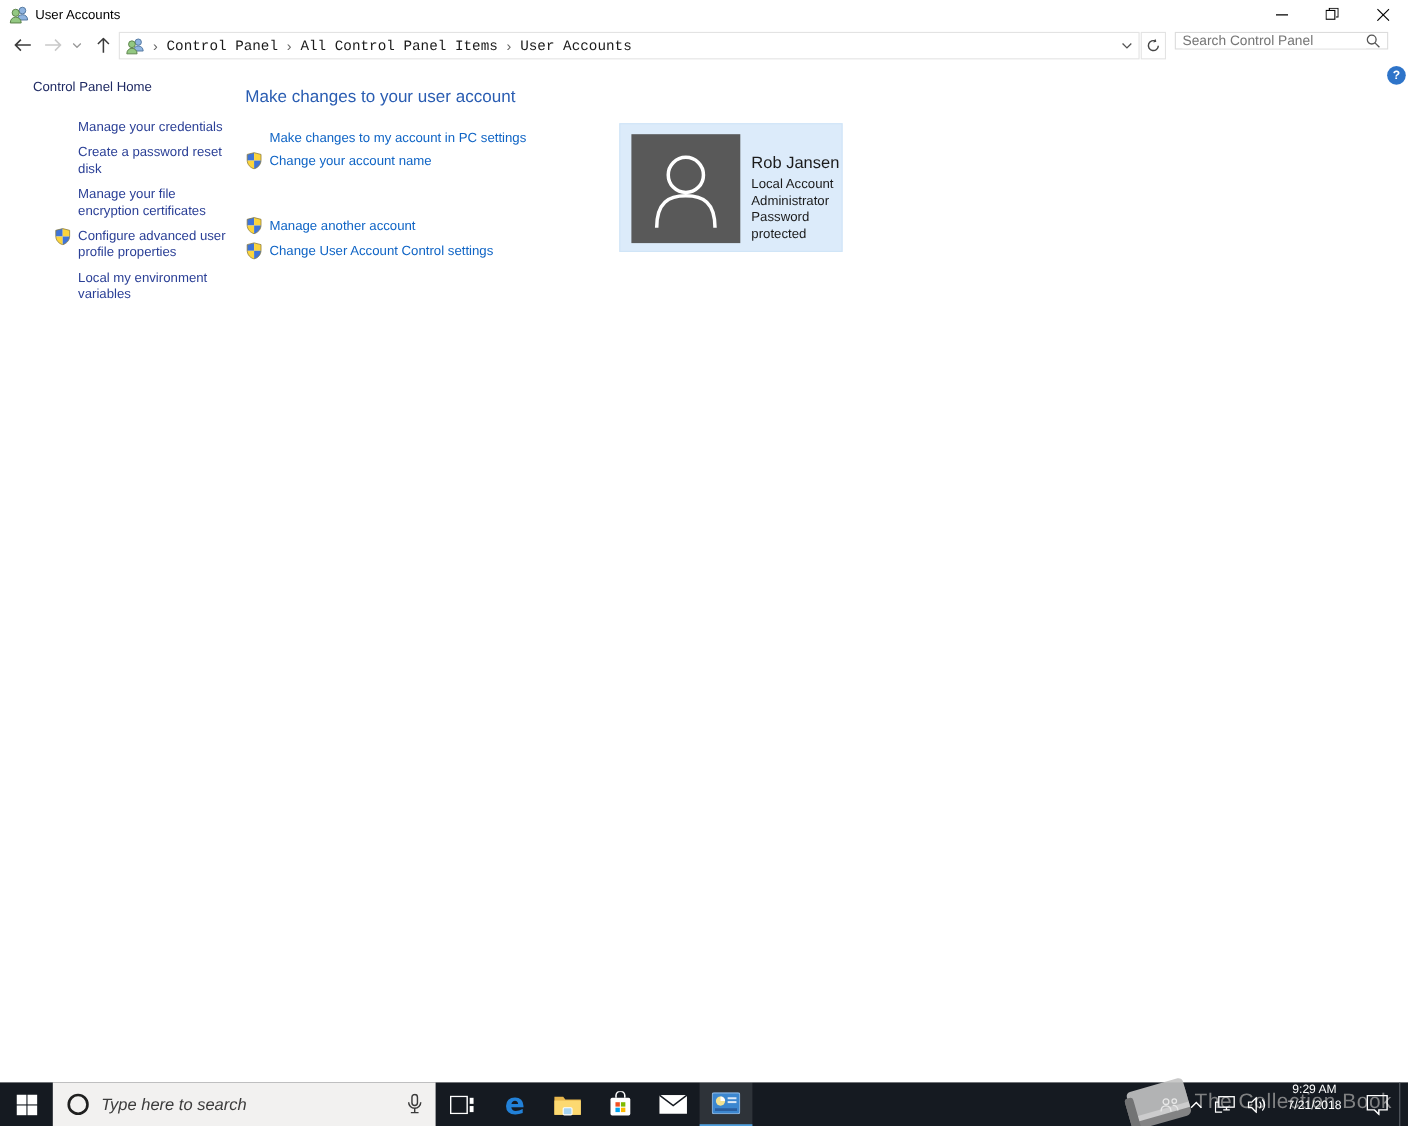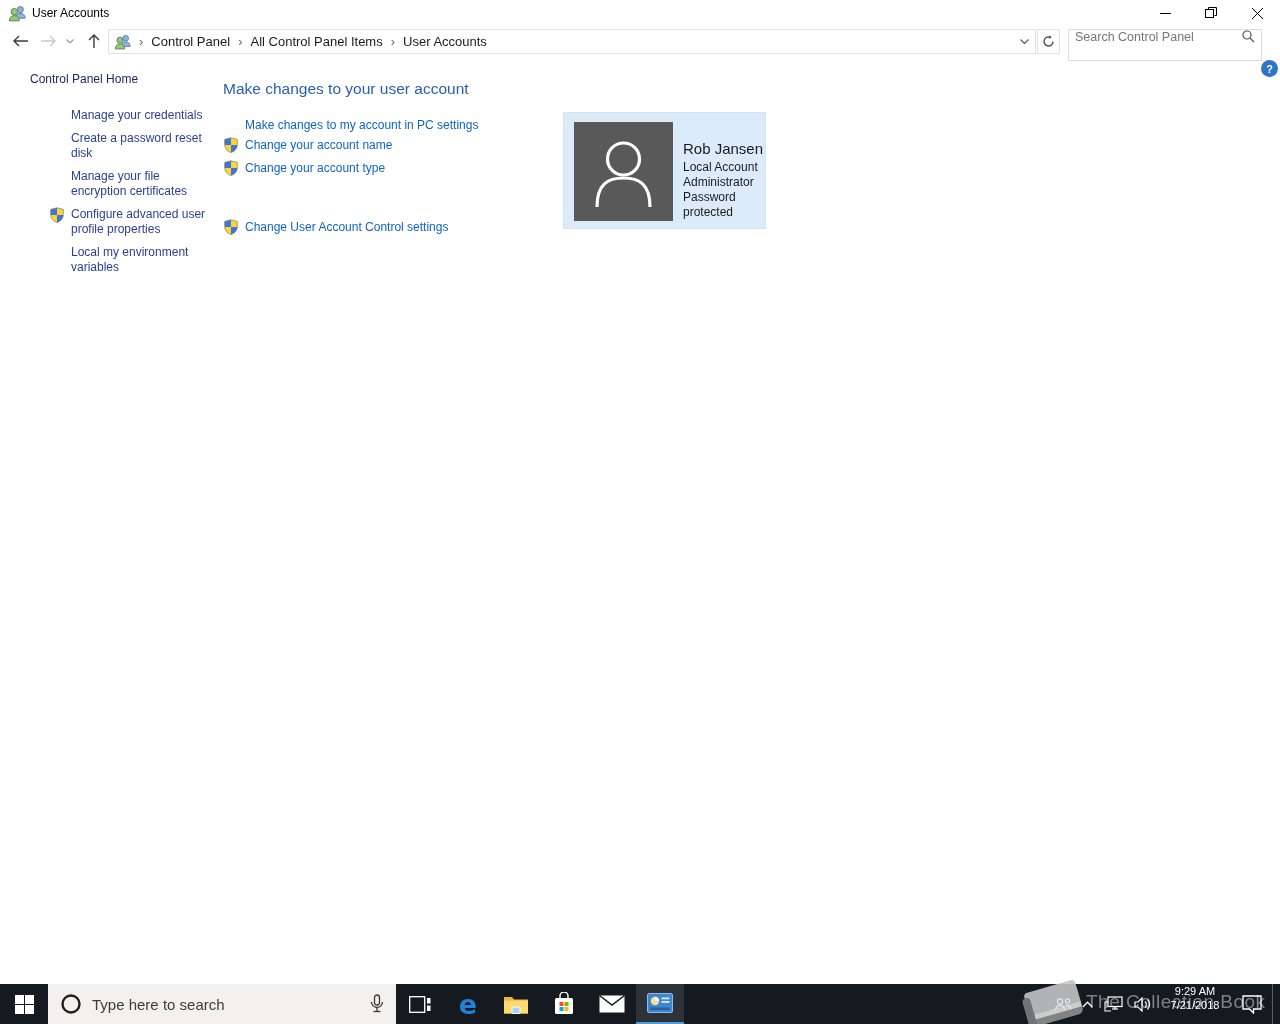--- a/index.html
+++ b/index.html
@@ -14,26 +14,26 @@
   .titlebar-text { margin-left:6px; font-size:12px; color:#000; }
   .win-controls { margin-left:auto; display:flex; height:100%; }
   .win-btn { width:46px; height:26px; display:flex; align-items:center; justify-content:center; }
 
   .navbar { position:absolute; left:0; top:26px; width:100%; height:30px; background:#fff; }
   .nav-btn { position:absolute; top:3px; width:24px; height:24px; display:flex; align-items:center; justify-content:center; }
   .addressbar { position:absolute; left:108px; top:3px; width:928px; height:25px;
                 border:1px solid #e3e3e3; background:#fff; display:flex; align-items:center; }
   .crumb-icon { margin-left:5px; width:17px; height:17px; }
   .crumb-sep { color:#666; font-size:13px; padding:0 8px; }
-  .crumb { font-size:13px; color:#1a1a1a; white-space:nowrap; }
+  .crumb { font-size:13px; color:#1a1a1a; white-space:nowrap;font-family:Liberation Mono, monospace; }
   .addr-chevron { margin-left:auto; margin-right:6px; color:#555; }
   .refresh-btn { position:absolute; left:1037px; top:3px; width:23px; height:25px;
                  border:1px solid #e3e3e3; display:flex; align-items:center; justify-content:center; }
-  .cp-search { position:absolute; left:1068px; top:3px; width:194px; height:32px;
-               border:1px solid #dcdcdc; display:flex; align-items:flex-start; padding:0 6px; }
+  .cp-search { position:absolute; left:1068px; top:3px; width:194px; height:16px;
+               border:1px solid #dcdcdc; display:flex; align-items:center; padding:0 6px; }
   .cp-search input { border:none; outline:none; flex:1; font-size:12.5px; color:#222;
                      font-family:"Liberation Sans",sans-serif; }
   .cp-search input::placeholder { color:#767676; }
 
   .help-btn { position:absolute; left:1261px; top:60px; width:17px; height:17px; border-radius:50%;
               background:#2e74c9; color:#fff; font-size:11px; font-weight:bold;
               display:flex; align-items:center; justify-content:center; }
 
   
   .sidebar { position:absolute; left:30px; top:72px; width:176px; font-size:12px; line-height:15px; }
@@ -57,21 +57,21 @@
   .user-text { position:absolute; left:119px; top:27px; }
   .user-name { font-size:15px; color:#1b1b1b; margin-bottom:3px; }
   .user-line { font-size:12px; color:#1b1b1b; line-height:15px; }
 
   
   .taskbar { position:absolute; left:0; top:984px; width:1280px; height:40px; background:#151a21;
              display:flex; align-items:stretch; }
   .tb-btn { width:48px; display:flex; align-items:center; justify-content:center; position:relative; z-index:2; }
   .tb-search { width:348px; background:#f2f1f0; display:flex; align-items:center; z-index:2; }
   .tb-search input { border:none; outline:none; background:transparent; flex:1; font-size:15px;
-                     color:#2b2b2b; font-family:"Liberation Sans",sans-serif; }
+                     color:#2b2b2b; font-family:"Liberation Sans",sans-serif;font-style:italic; }
   .tb-search input::placeholder { color:#3c3c3c; }
   .cortana-ring { margin:0 10px 0 12px; flex:0 0 auto; }
   .tb-mic { margin:0 12px; flex:0 0 auto; }
   .tb-btn.active-app { background:rgba(255,255,255,0.11); border-bottom:2px solid #4e9ddb; }
   .edge-e { font-size:27px; font-weight:bold; color:#2281d8; line-height:1;
             font-family:"DejaVu Sans",sans-serif; }
   .tray { margin-left:auto; display:flex; align-items:stretch; position:relative; z-index:2; }
   .tray-btn { display:flex; align-items:center; justify-content:center; }
   .clock { width:74px; display:flex; flex-direction:column; align-items:center; justify-content:flex-start;
            color:#fff; font-size:11px; line-height:14px; }
@@ -225,31 +225,31 @@
 
     <div class="link-group">
       <div class="link-row">
         <span class="shield-slot">
           <svg width="16" height="16" viewBox="0 0 16 16">
               <use href="#uac-shield"></use>
             </svg>
         </span>
         <a>Change your account name</a>
       </div>
+    </div>
+
+    <div class="link-group second">
       <div class="link-row">
         <span class="shield-slot">
           <svg width="16" height="16" viewBox="0 0 16 16">
               <use href="#uac-shield"></use>
             </svg>
         </span>
-        <a>Change your account type</a>
-      </div>
-    </div>
-
-    <div class="link-group second">
+        <a>Manage another account</a>
+      </div>
       <div class="link-row">
         <span class="shield-slot">
           <svg width="16" height="16" viewBox="0 0 16 16">
               <use href="#uac-shield"></use>
             </svg>
         </span>
         <a>Change User Account Control settings</a>
       </div>
     </div>
   </div>

